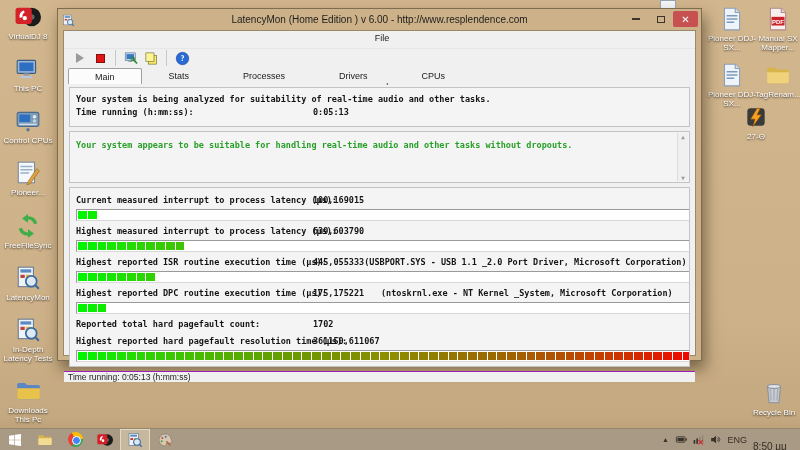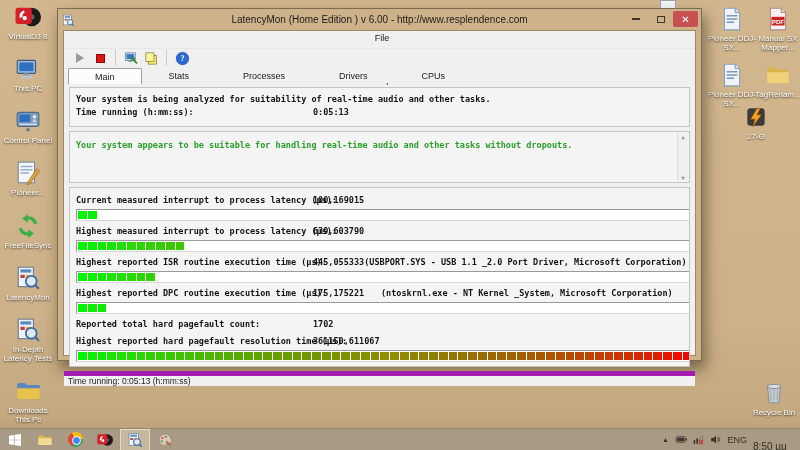--- a/index.html
+++ b/index.html
@@ -64,21 +64,21 @@
   .m-row { margin-top:4px; }
   .m-line { display:flex; }
   .m-label { width:237px; }
   .m-value { width:68px; }
   .m-extra { flex:1; }
   .bar-track { margin-top:2px; height:12px; width:628px; background:#fff;
     border:1px solid #9a9a9a; border-right-color:#d8d8d8; border-bottom-color:#d8d8d8;
     display:flex; align-items:stretch; padding:1px; }
   .seg { width:8.75px; margin-right:1px; flex:none; }
 
-  #statusbar { height:15px; background:#f0f0f0; border-top:5px solid #a21caf;
+  #statusbar { height:15px; background:#f0f0f0; border-top:1px solid #a21caf;
     font-size:8.5px; color:#222; display:flex; align-items:center; padding-left:4px; }
 
   
   #peek { position:absolute; left:660px; top:0; width:16px; height:10px; background:#f4f6f8;
     border:1px solid #98a4b0; border-bottom:none; }
 
   
   #taskbar { position:absolute; left:0; bottom:0; width:800px; height:22px; background:#a89a84;
     display:flex; align-items:center; border-top:1px solid #958highlight766; border-top:1px solid #95876c; }
   .tb-app { width:30px; height:22px; display:flex; align-items:center; justify-content:center; }
@@ -122,21 +122,21 @@
       </div>
       <div class="desk-icon">
         <span class="ic"><svg viewBox="0 0 24 24">
             <rect x="2" y="4" width="20" height="13" rx="2" fill="#7f9db9" stroke="#4a6a8a"></rect>
             <rect x="4" y="6" width="10" height="7" fill="#2f6fc2"></rect>
             <circle cx="18" cy="8" r="1.6" fill="#e8eef5"></circle>
             <circle cx="18" cy="12" r="1.6" fill="#c2d1e0"></circle>
             <rect x="4" y="14.5" width="16" height="1.2" fill="#d7e1ec"></rect>
             <circle cx="12" cy="20" r="1.6" fill="#5a7a9a"></circle>
           </svg></span>
-        <span class="lbl">Control Panel</span>
+        <span class="lbl">Control CPUs</span>
       </div>
       <div class="desk-icon">
         <span class="ic"><svg viewBox="0 0 24 24">
             <rect x="3" y="2" width="15" height="19" fill="#f5f8fb" stroke="#7a8aa0"></rect>
             <path d="M5 6h11M5 9h11M5 12h8" stroke="#9ab0c8" stroke-width="1.2"></path>
             <path d="M12 20 20 8l2.5 2L14 22l-3 .8z" fill="#e0a040" stroke="#8a6a20" stroke-width=".6"></path>
           </svg></span>
         <span class="lbl">Pioneer...</span>
       </div>
       <div class="desk-icon">

